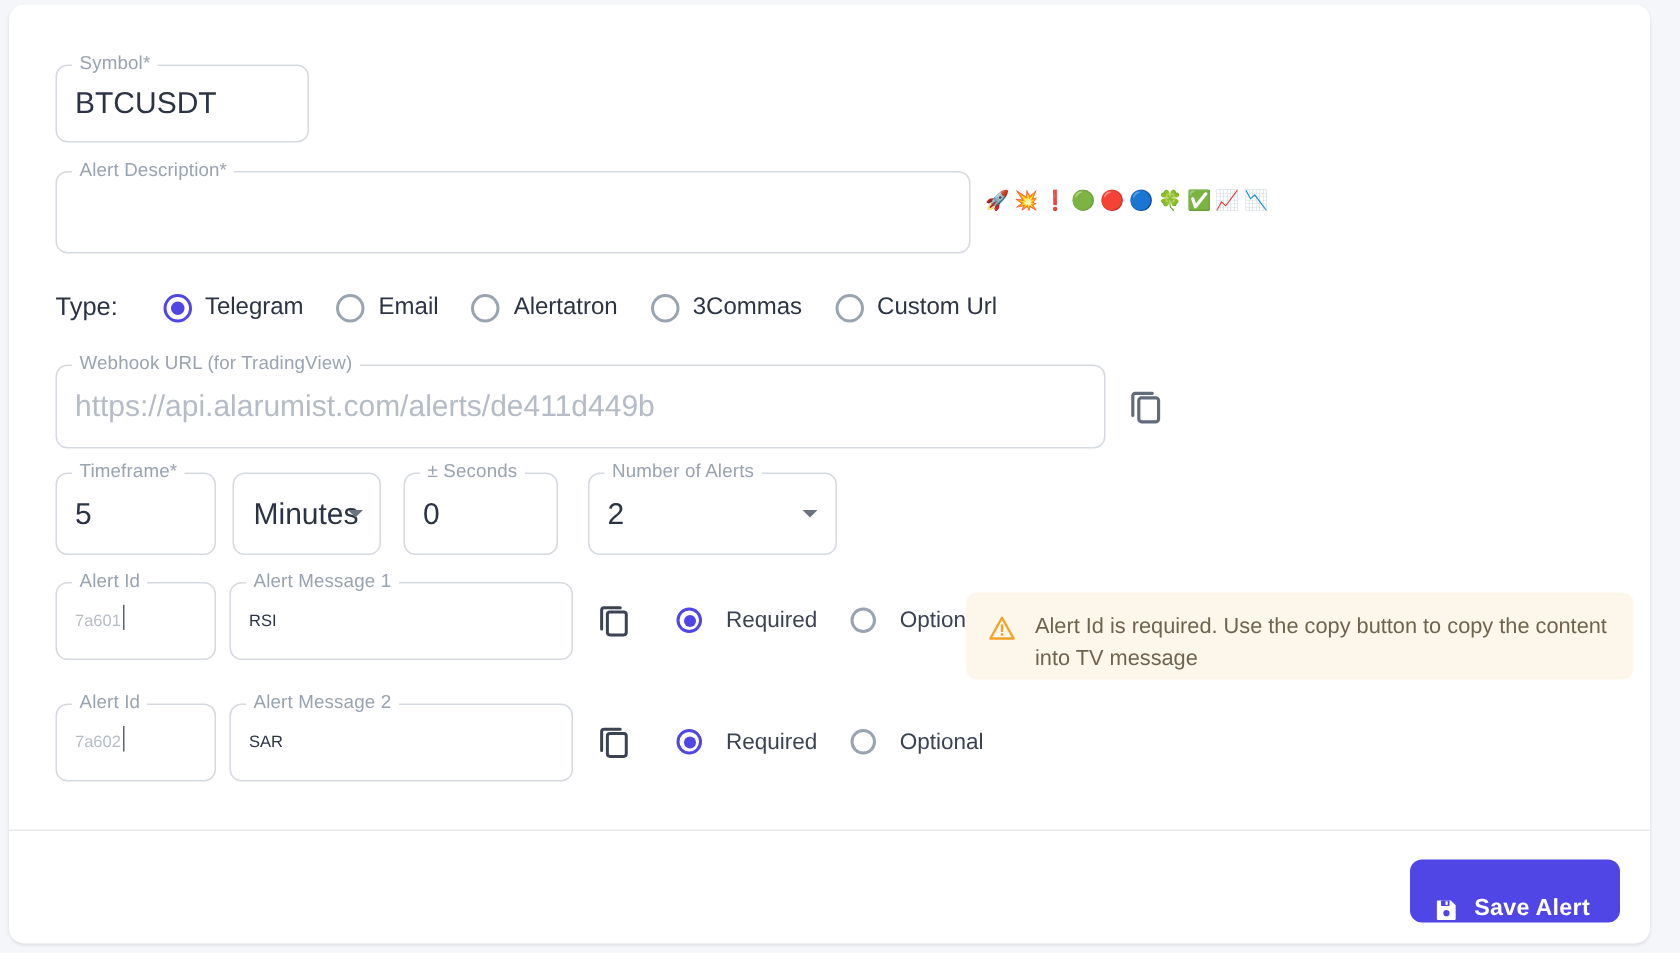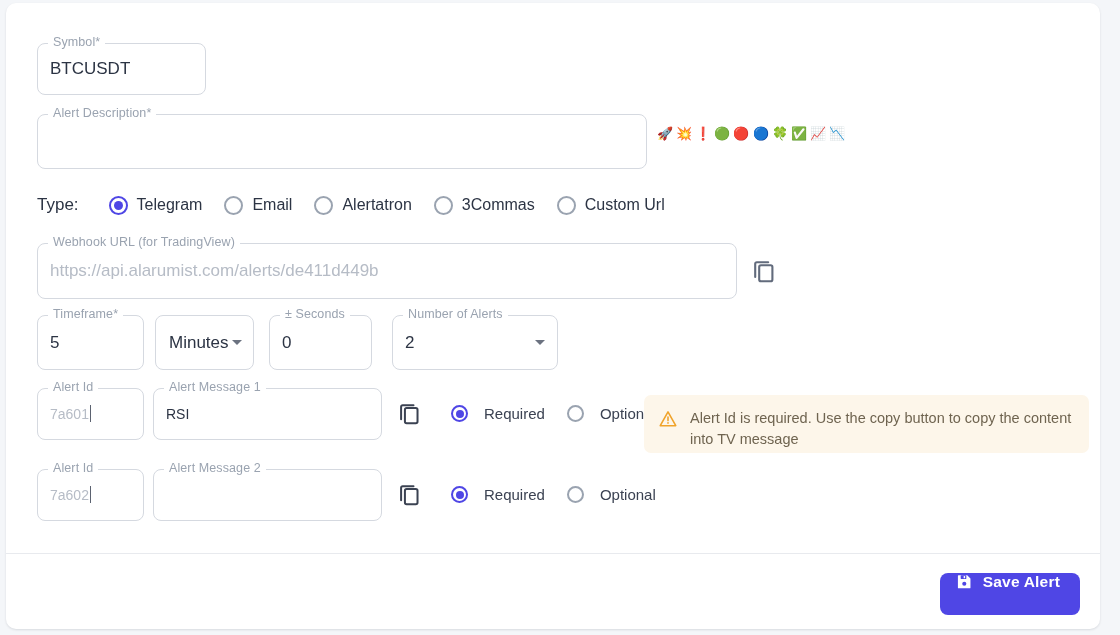--- a/index.html
+++ b/index.html
@@ -41,28 +41,28 @@
     color: #9aa3b0;
     line-height: 15px;
     white-space: nowrap;
     letter-spacing: .1px;
   }
   .field .lbl .req { color: #9aa3b0; }
   .field .val {
     position: absolute;
     left: 13px; right: 13px; top: 50%;
     transform: translateY(-50%);
-    font-size: 17px;
+    font-size: 20px;
     color: #2c3444;
     line-height: 22px;
     white-space: nowrap;
     overflow: hidden;
   }
   .field .val.muted { color: #b6bcc6; }
-  .field .val.small { font-size: 14px; }
+  .field .val.small { font-size: 11px; }
   .caret {
     display: inline-block;
     width: 1px; height: 17px;
     background: #5b6270;
     vertical-align: -3px;
     margin-left: 1px;
   }
 
   
   .arrow {
@@ -147,21 +147,21 @@
   .save-btn {
     position: absolute;
     right: 20px; top: 19px;
     height: 42px;
     background: #4f46e5;
     color: #fff;
     border: none;
     border-radius: 8px;
     padding: 0 20px 0 16px;
     display: flex;
-    align-items: flex-start;
+    align-items: flex-end;
     gap: 10px;
     font-size: 15.5px;
     font-weight: bold;
     font-family: "Liberation Sans", sans-serif;
     cursor: pointer;
     letter-spacing: .2px;
   }
 </style>
 </head>
 <body>
@@ -295,20 +295,21 @@
 
     <div class="field" style="left:31px; top:466px; width:107px; height:52px;">
       <div class="box"></div>
       <div class="lbl">Alert Id</div>
       <div class="val muted small"><span>7a602</span><span class="caret"></span></div>
     </div>
 
     <div class="field" style="left:147px; top:466px; width:229px; height:52px;">
       <div class="box"></div>
       <div class="lbl">Alert Message 2</div>
+      <div class="val small">SAR</div>
     </div>
 
     <div class="copy-btn" style="left:393px; top:481px;">
       <svg width="21" height="23" viewBox="0 0 22 24" fill="none">
         <rect x="6.2" y="5.2" width="13.2" height="16" rx="1.8" stroke="#3b4252" stroke-width="2.1"></rect>
         <path d="M15.2 2.2H3.8C2.8 2.2 2.2 2.9 2.2 3.8V17" stroke="#3b4252" stroke-width="2.1" stroke-linecap="round"></path>
       </svg>
     </div>
 
     <div class="type-row" style="left:445px; top:483px;">

